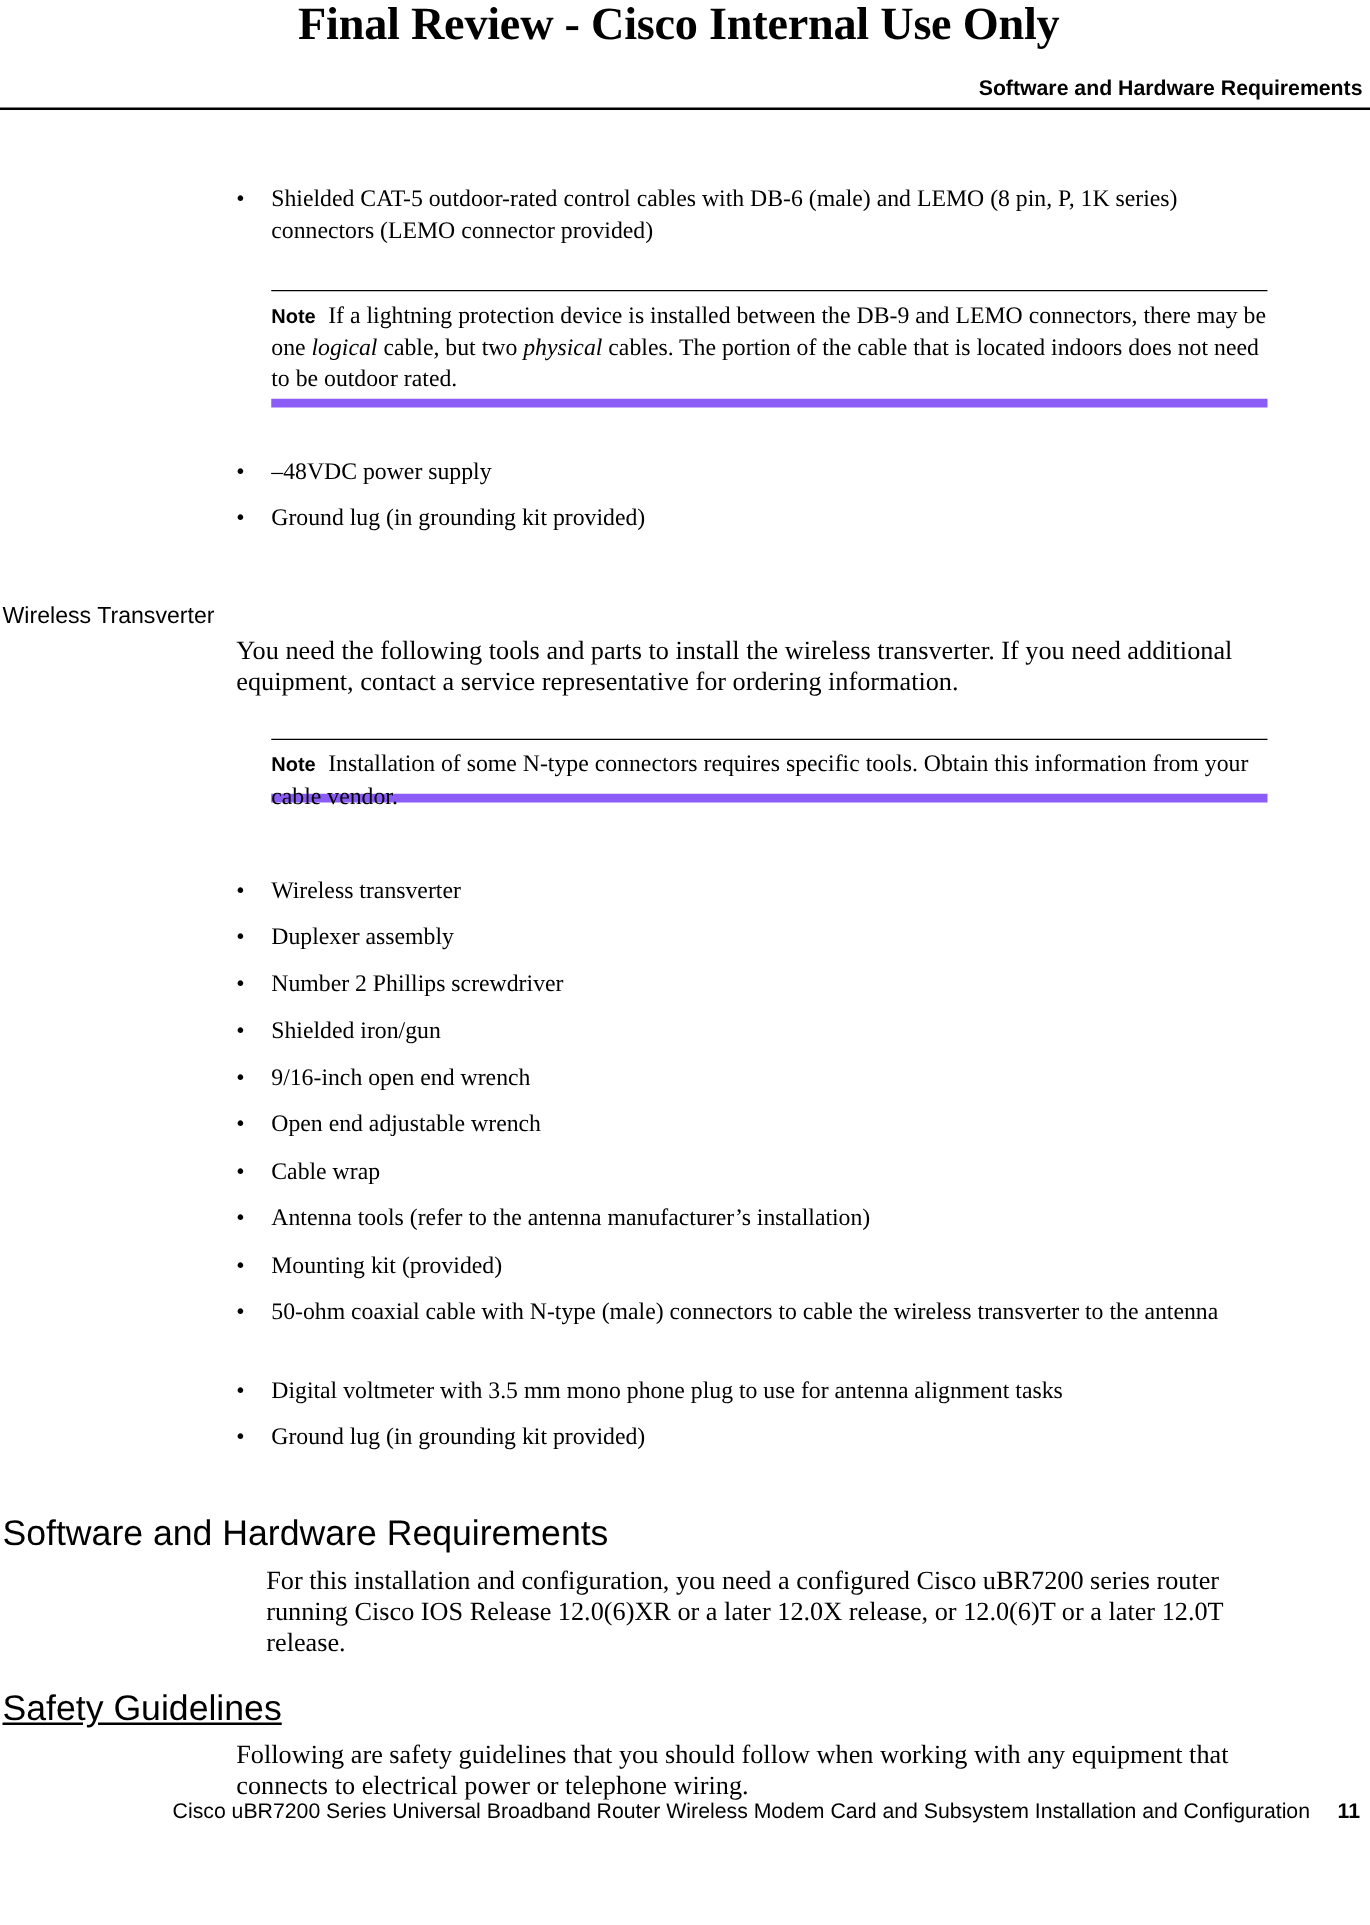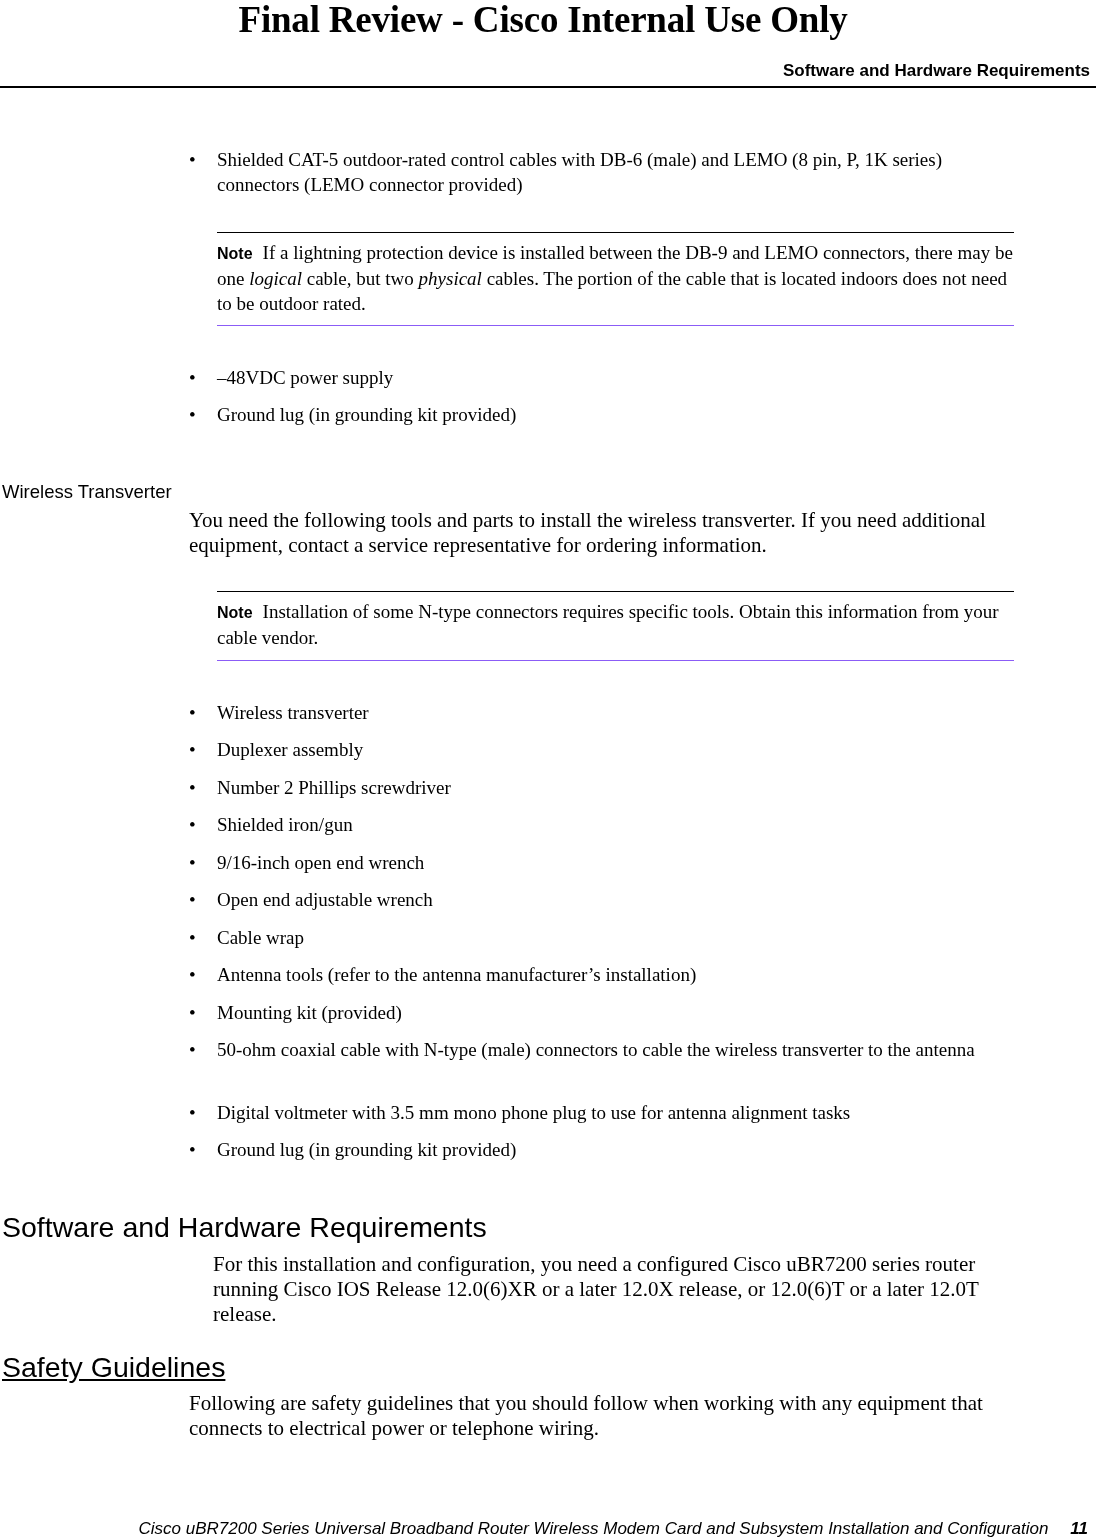--- a/index.html
+++ b/index.html
@@ -8,28 +8,28 @@
     .sans { font-family: "Liberation Sans", "DejaVu Sans", sans-serif; }
     .abs { position: absolute; }
 
     .banner { left: 0; top: 0; width: 1086px; text-align: center; font-weight: bold; font-size: 37px; line-height: 40px; letter-spacing: -0.2px; font-family: Liberation Serif, serif; }
     .running-head { right: 6px; top: 60px; font-weight: bold; font-size: 17px; line-height: 22px; }
     .head-rule { left: 0; top: 86px; width: 1096px; height: 2px; background: #000; }
     .bullet-item { position: absolute; left: 189px; width: 830px; font-size: 19px; line-height: 25px; }
     .bullet-dot { position: absolute; left: 0; top: 0; font-size: 19px; }
     .bullet-text { display: block; margin-left: 28px; }
 
-    .note { left: 217px; width: 797px; border-top: 1px solid #000; border-bottom: 1px solid #8b5cf6; font-size: 19px; line-height: 25px; }
+    .note { left: 217px; width: 797px; border-top: 1px solid #000; border-bottom: 7px solid #8b5cf6; font-size: 19px; line-height: 25px; }
     .note-label { font-family: "Liberation Sans", "DejaVu Sans", sans-serif; font-weight: bold; font-size: 16px; margin-right: 10px; }
 
     .h2 { left: 2px; font-size: 18.5px; line-height: 22px; }
     .h1 { left: 2px; font-size: 28.5px; line-height: 34px; }
     .para { left: 189px; width: 830px; font-size: 21px; line-height: 25px; }
 
-    .footer { right: 8px; top: 1518px; font-size: 17px; line-height: 22px; white-space: nowrap; font-style: italic; }
+    .footer { right: 8px; top: 1438px; font-size: 17px; line-height: 22px; white-space: nowrap; }
     .footer .page-num { font-weight: bold; margin-left: 22px; }
   </style>
 </head>
 <body>
 
 <div class="abs sans banner">Final Review - Cisco Internal Use Only</div>
 <div class="abs sans running-head">Software and Hardware Requirements</div>
 <div class="abs head-rule"></div>
 
 <div class="bullet-item serif" style="top:147px;">
@@ -46,21 +46,21 @@
   <span class="bullet-text">–48VDC power supply</span>
 </div>
 <div class="bullet-item serif" style="top:402px;">
   <span class="bullet-dot">•</span>
   <span class="bullet-text">Ground lug (in grounding kit provided)</span>
 </div>
 
 <div class="abs sans h2" style="top:481px;">Wireless Transverter</div>
 <div class="abs serif para" style="top:508px;">You need the following tools and parts to install the wireless transverter. If you need additional equipment, contact a service representative for ordering information.</div>
 
-<div class="abs note serif" style="top:591px; height:70px; padding-top:7px; box-sizing:border-box;">
+<div class="abs note serif" style="top:591px; height:51px; padding-top:7px; box-sizing:border-box;">
   <span class="note-label">Note</span><span>Installation of some N-type connectors requires specific tools. Obtain this information from your cable vendor.</span>
 </div>
 
 <div class="bullet-item serif" style="top:700px;">
     <span class="bullet-dot">•</span>
     <span class="bullet-text">Wireless transverter</span>
   </div>
 <div class="bullet-item serif" style="top:737px;">
     <span class="bullet-dot">•</span>
     <span class="bullet-text">Duplexer assembly</span>

